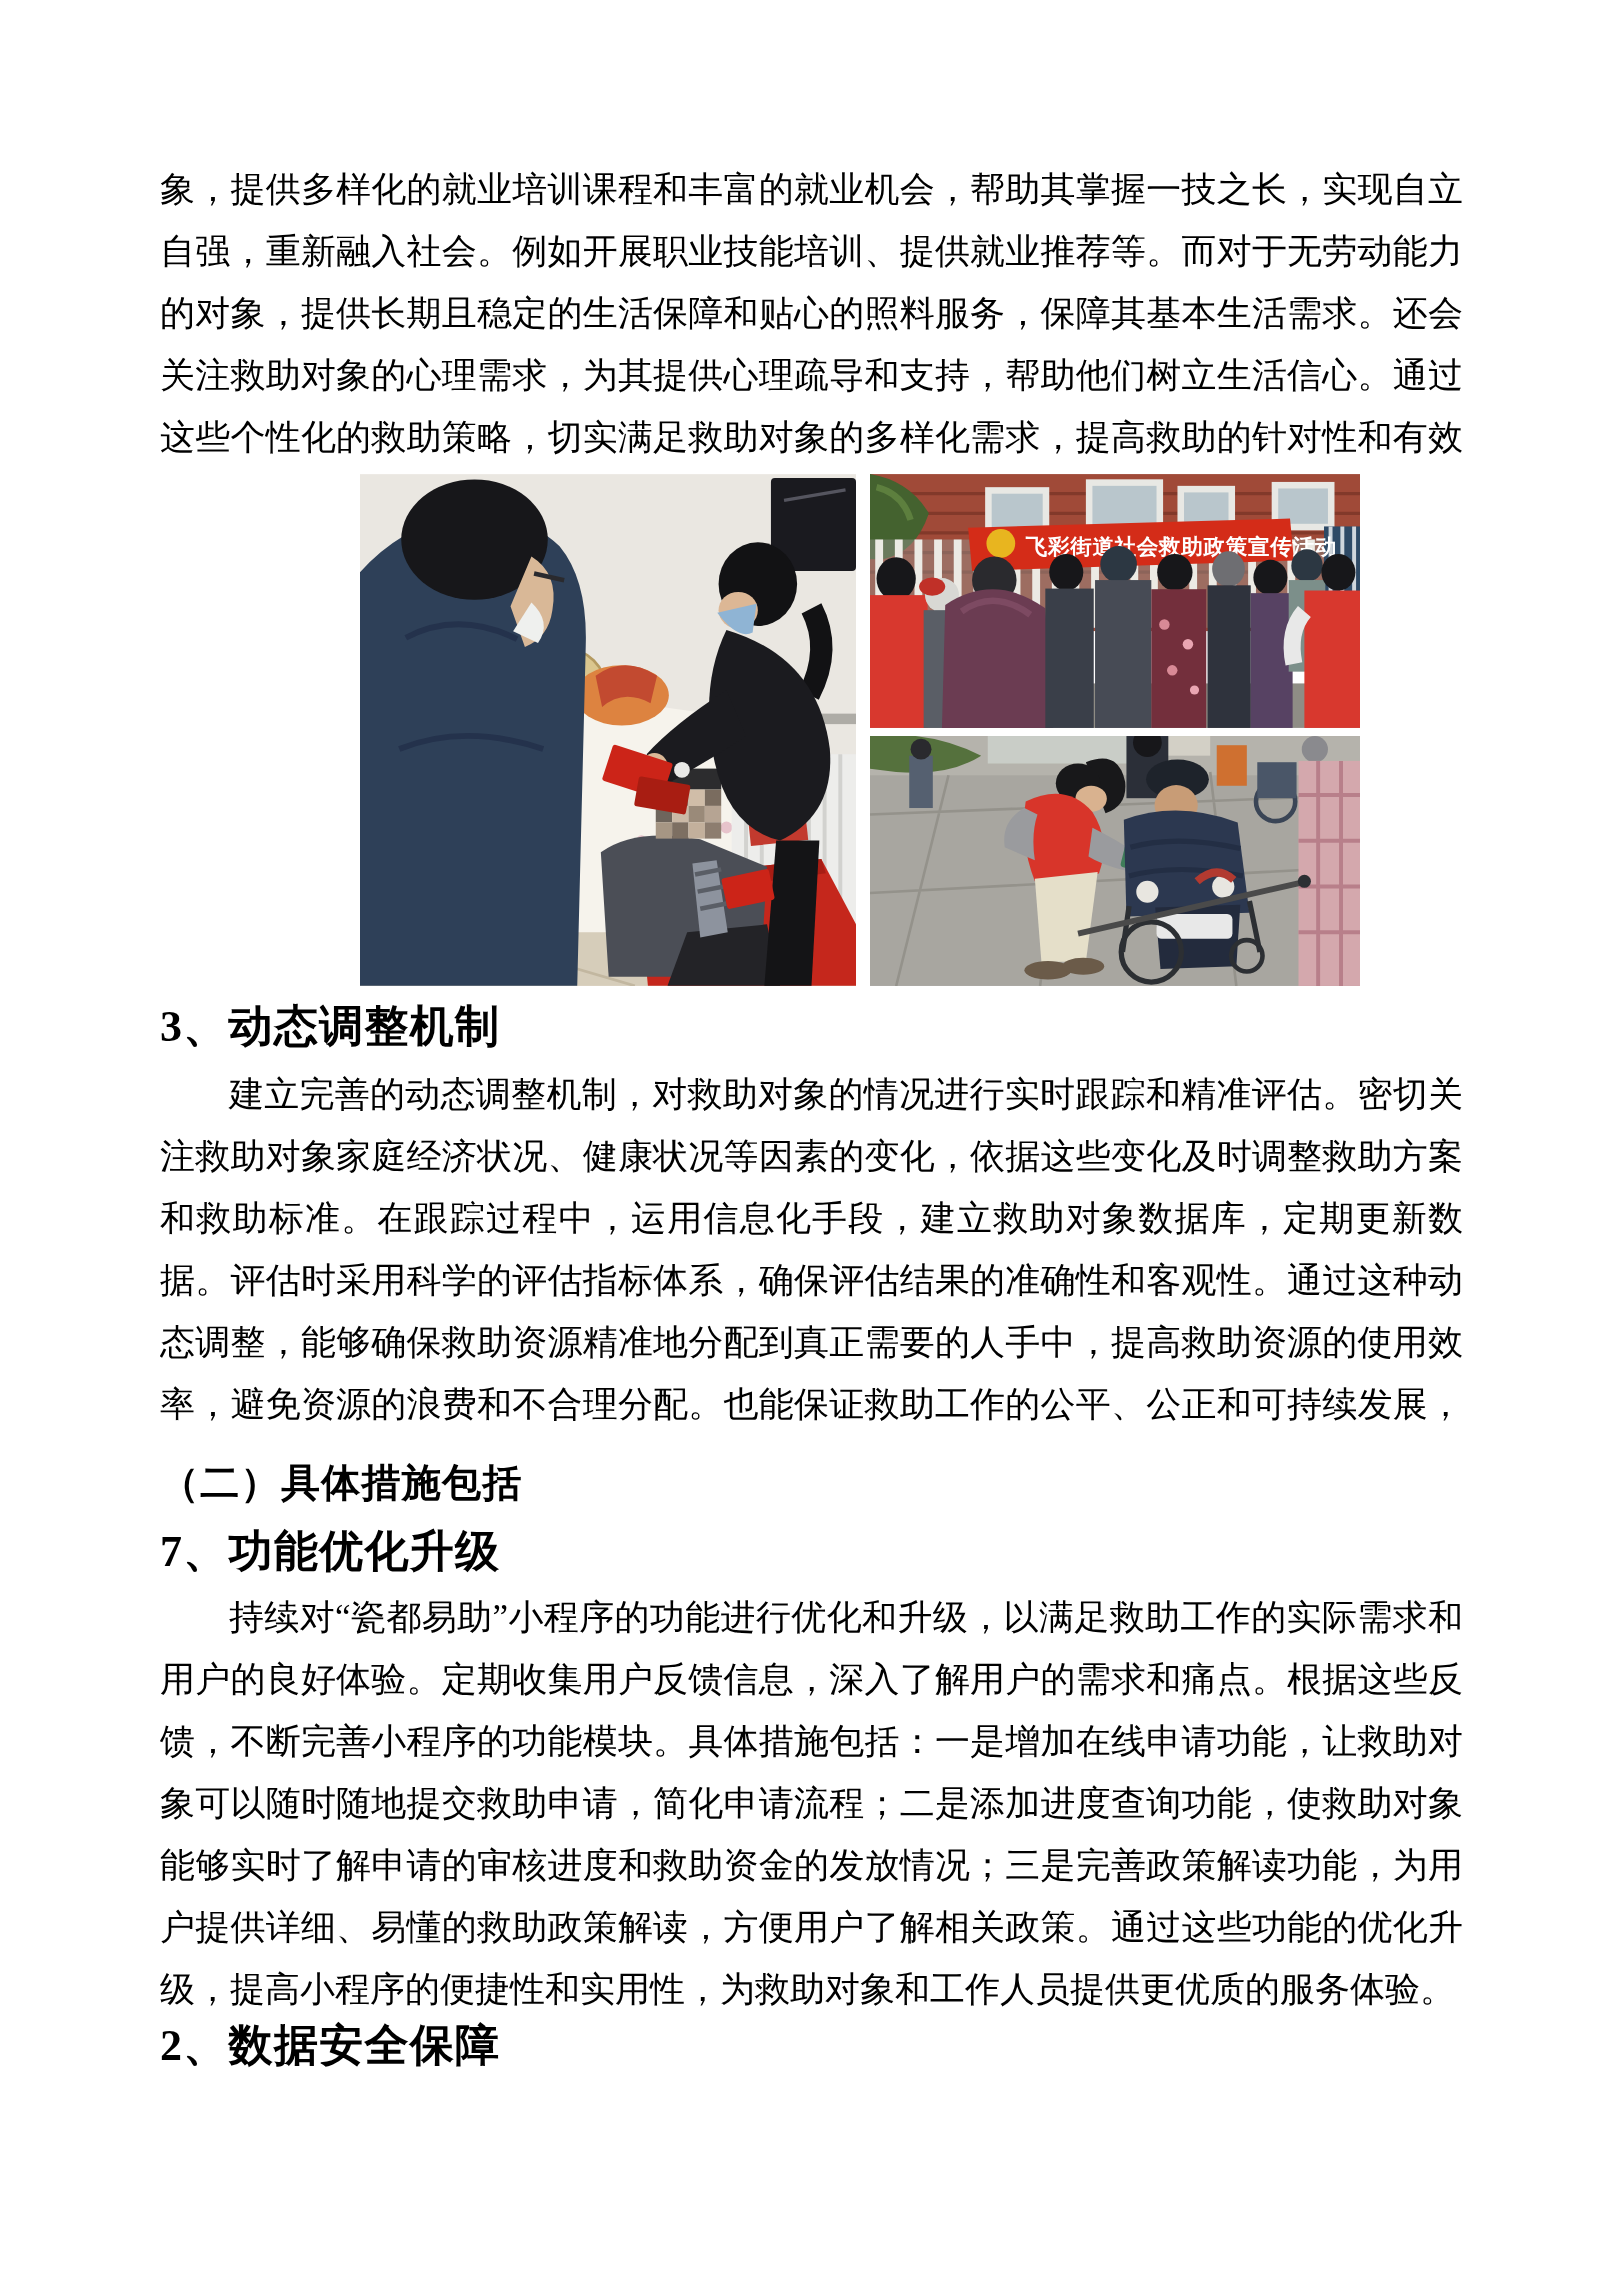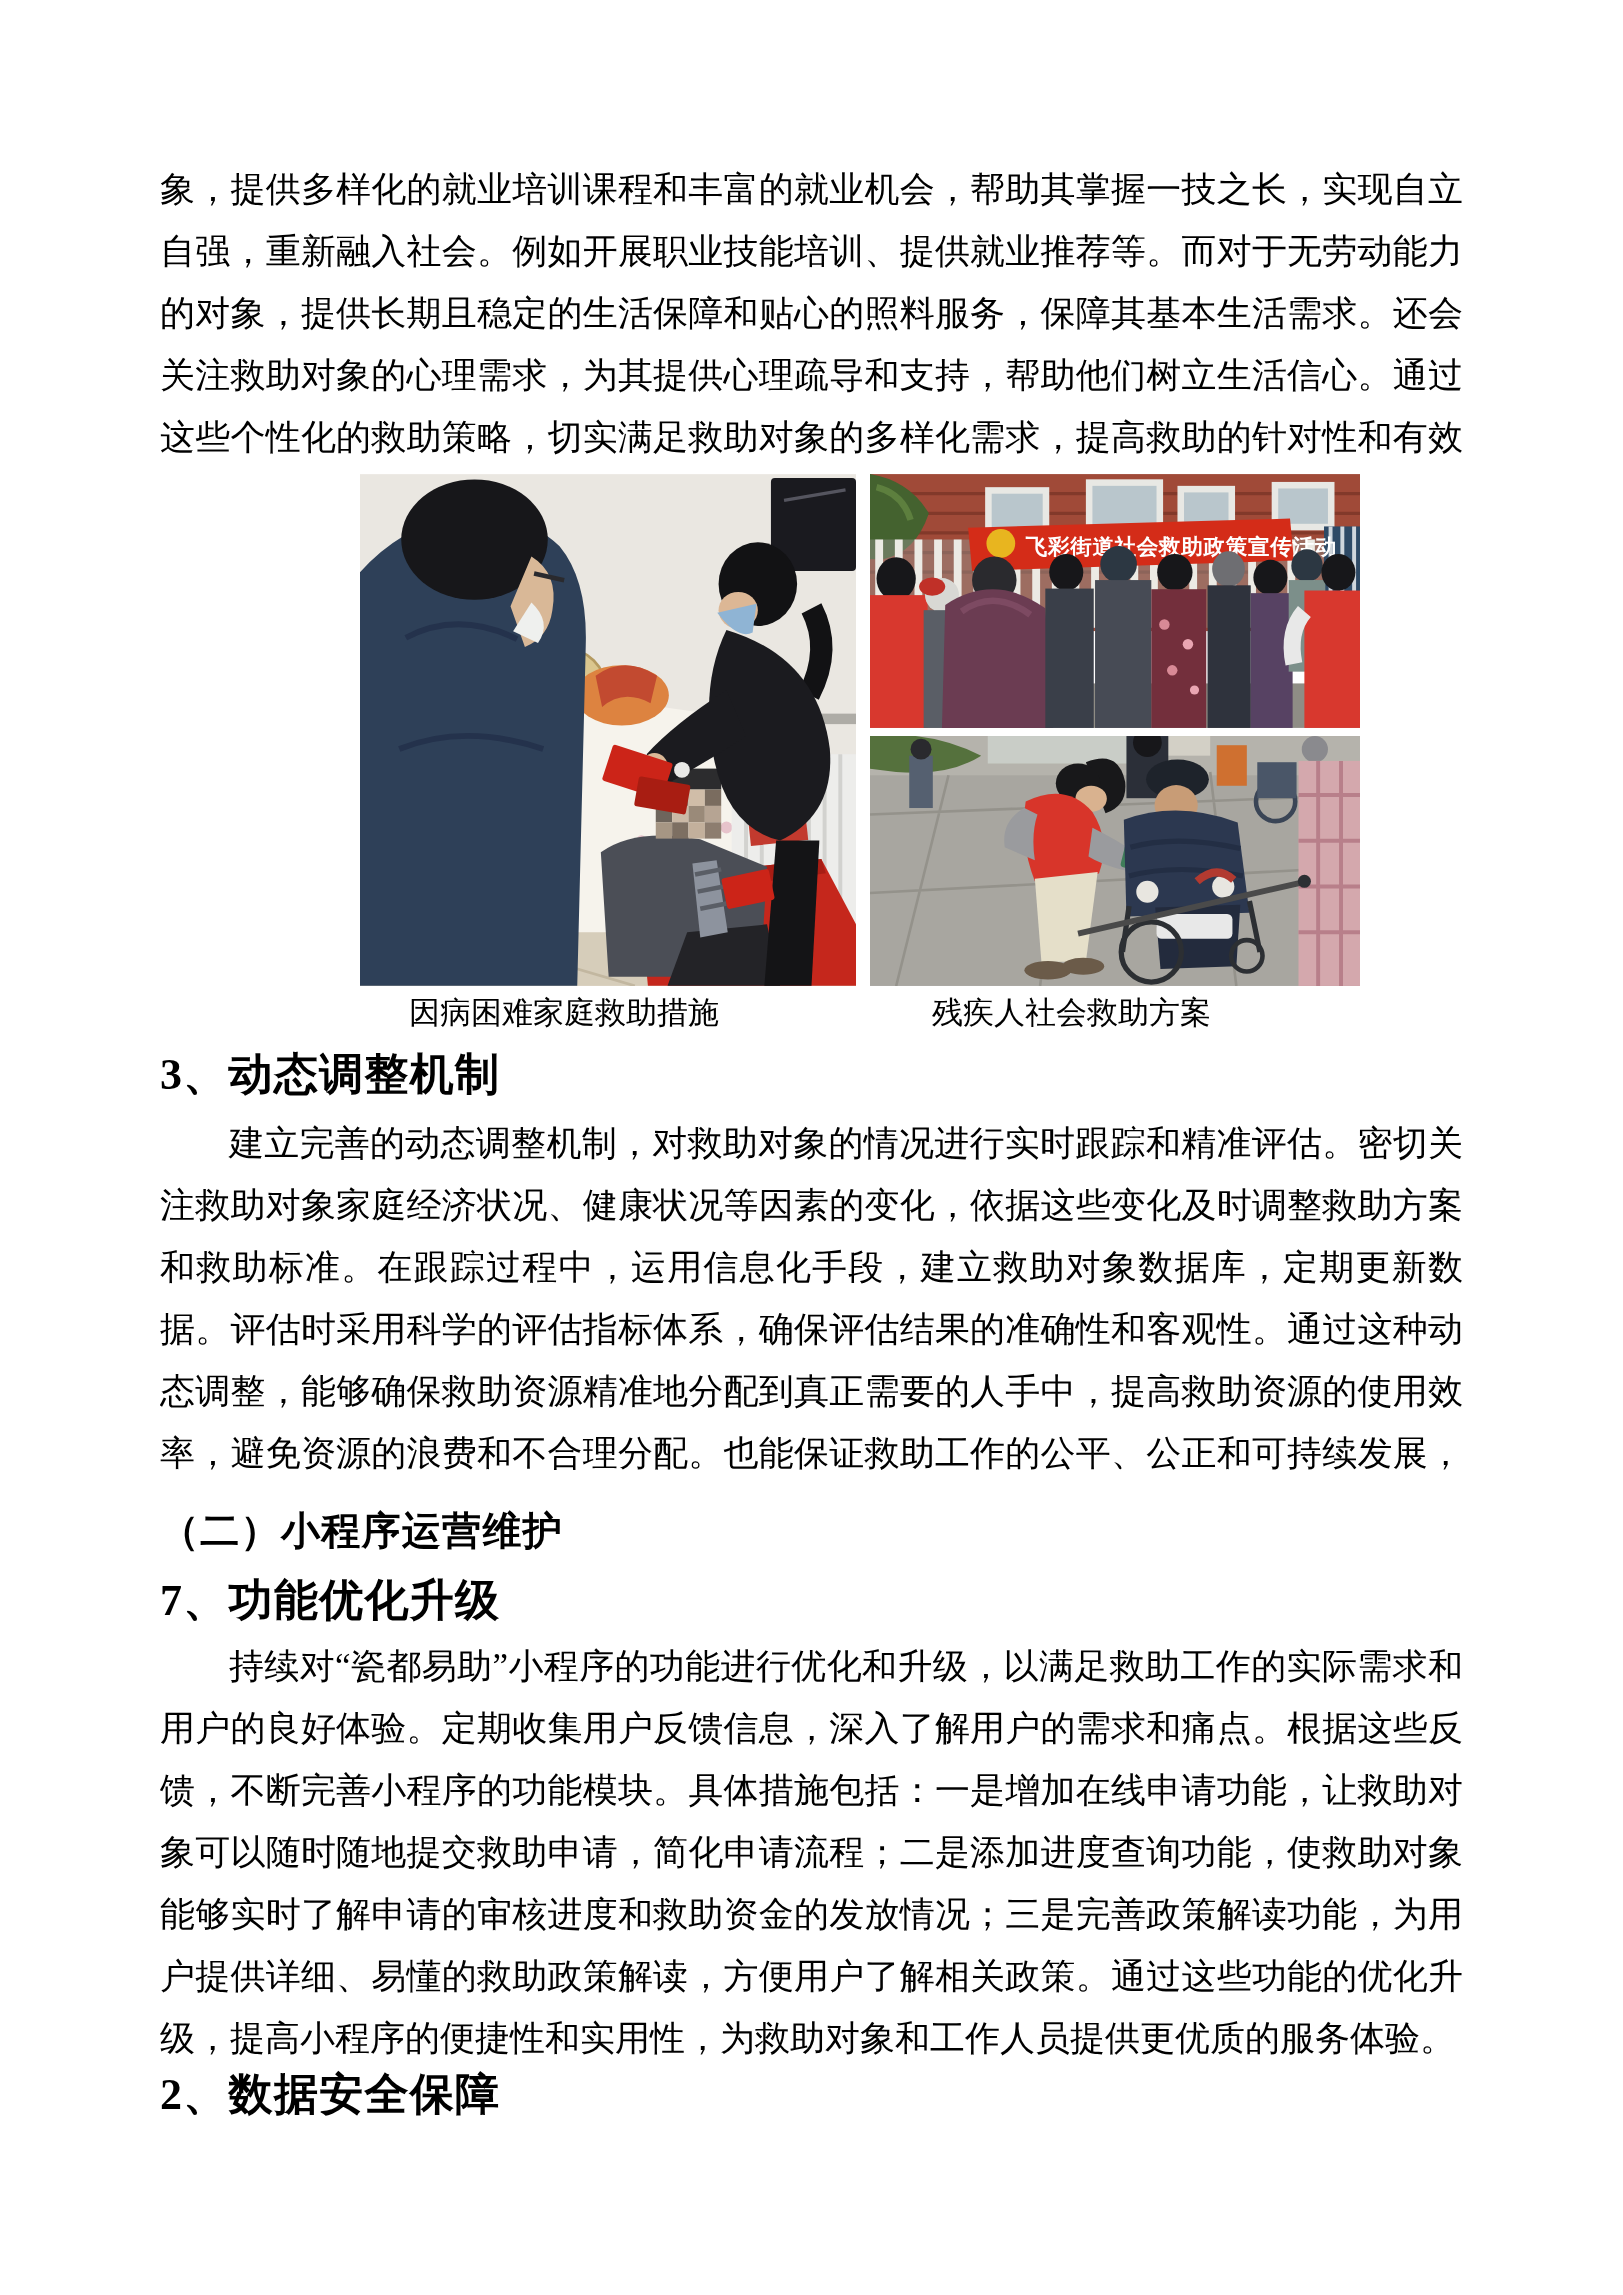--- a/index.html
+++ b/index.html
@@ -244,31 +244,27 @@
               <circle cx="576" cy="336" r="24" fill="none" stroke="#2c2f33" stroke-width="7"></circle>
               <path d="M396 260 L386 330 M580 252 L596 330" stroke="#2c2f33" stroke-width="8"></path>
               <line x1="318" y1="302" x2="668" y2="222" stroke="#4a4a4a" stroke-width="9"></line>
               <circle cx="664" cy="222" r="10" fill="#2c2f33"></circle>
               <path d="M500 222 q30 -26 56 -2" stroke="#b23a30" stroke-width="12" fill="none"></path>
             </g>
           </svg>
         </div>
       </div>
 
-      <div class="captions">
-        <div class="caption left">因病困难家庭救助措施</div>
-        <div class="caption right">残疾人社会救助方案</div>
-      </div>
     </div>
 
     <div class="h-num h3-dynamic">3、动态调整机制</div>
 
     <div class="para lines-6 indent p2">建立完善的动态调整机制，对救助对象的情况进行实时跟踪和精准评估。密切关注救助对象家庭经济状况、健康状况等因素的变化，依据这些变化及时调整救助方案和救助标准。在跟踪过程中，运用信息化手段，建立救助对象数据库，定期更新数据。评估时采用科学的评估指标体系，确保评估结果的准确性和客观性。通过这种动态调整，能够确保救助资源精准地分配到真正需要的人手中，提高救助资源的使用效率，避免资源的浪费和不合理分配。也能保证救助工作的公平、公正和可持续发展，让每一位救助对象都能得到应有的帮助。</div>
 
-    <div class="h-section h-sec2">（二）小程序运营维护</div>
+    <div class="h-section h-sec2">（二）具体措施包括</div>
 
     <div class="h-num h1-func">7、功能优化升级</div>
 
     <div class="para lines-7 indent p3">持续对“瓷都易助”小程序的功能进行优化和升级，以满足救助工作的实际需求和用户的良好体验。定期收集用户反馈信息，深入了解用户的需求和痛点。根据这些反馈，不断完善小程序的功能模块。具体措施包括：一是增加在线申请功能，让救助对象可以随时随地提交救助申请，简化申请流程；二是添加进度查询功能，使救助对象能够实时了解申请的审核进度和救助资金的发放情况；三是完善政策解读功能，为用户提供详细、易懂的救助政策解读，方便用户了解相关政策。通过这些功能的优化升级，提高小程序的便捷性和实用性，为救助对象和工作人员提供更优质的服务体验。</div>
 
     <div class="h-num h2-data">2、数据安全保障</div>
 
   </div>
 </div>
 

